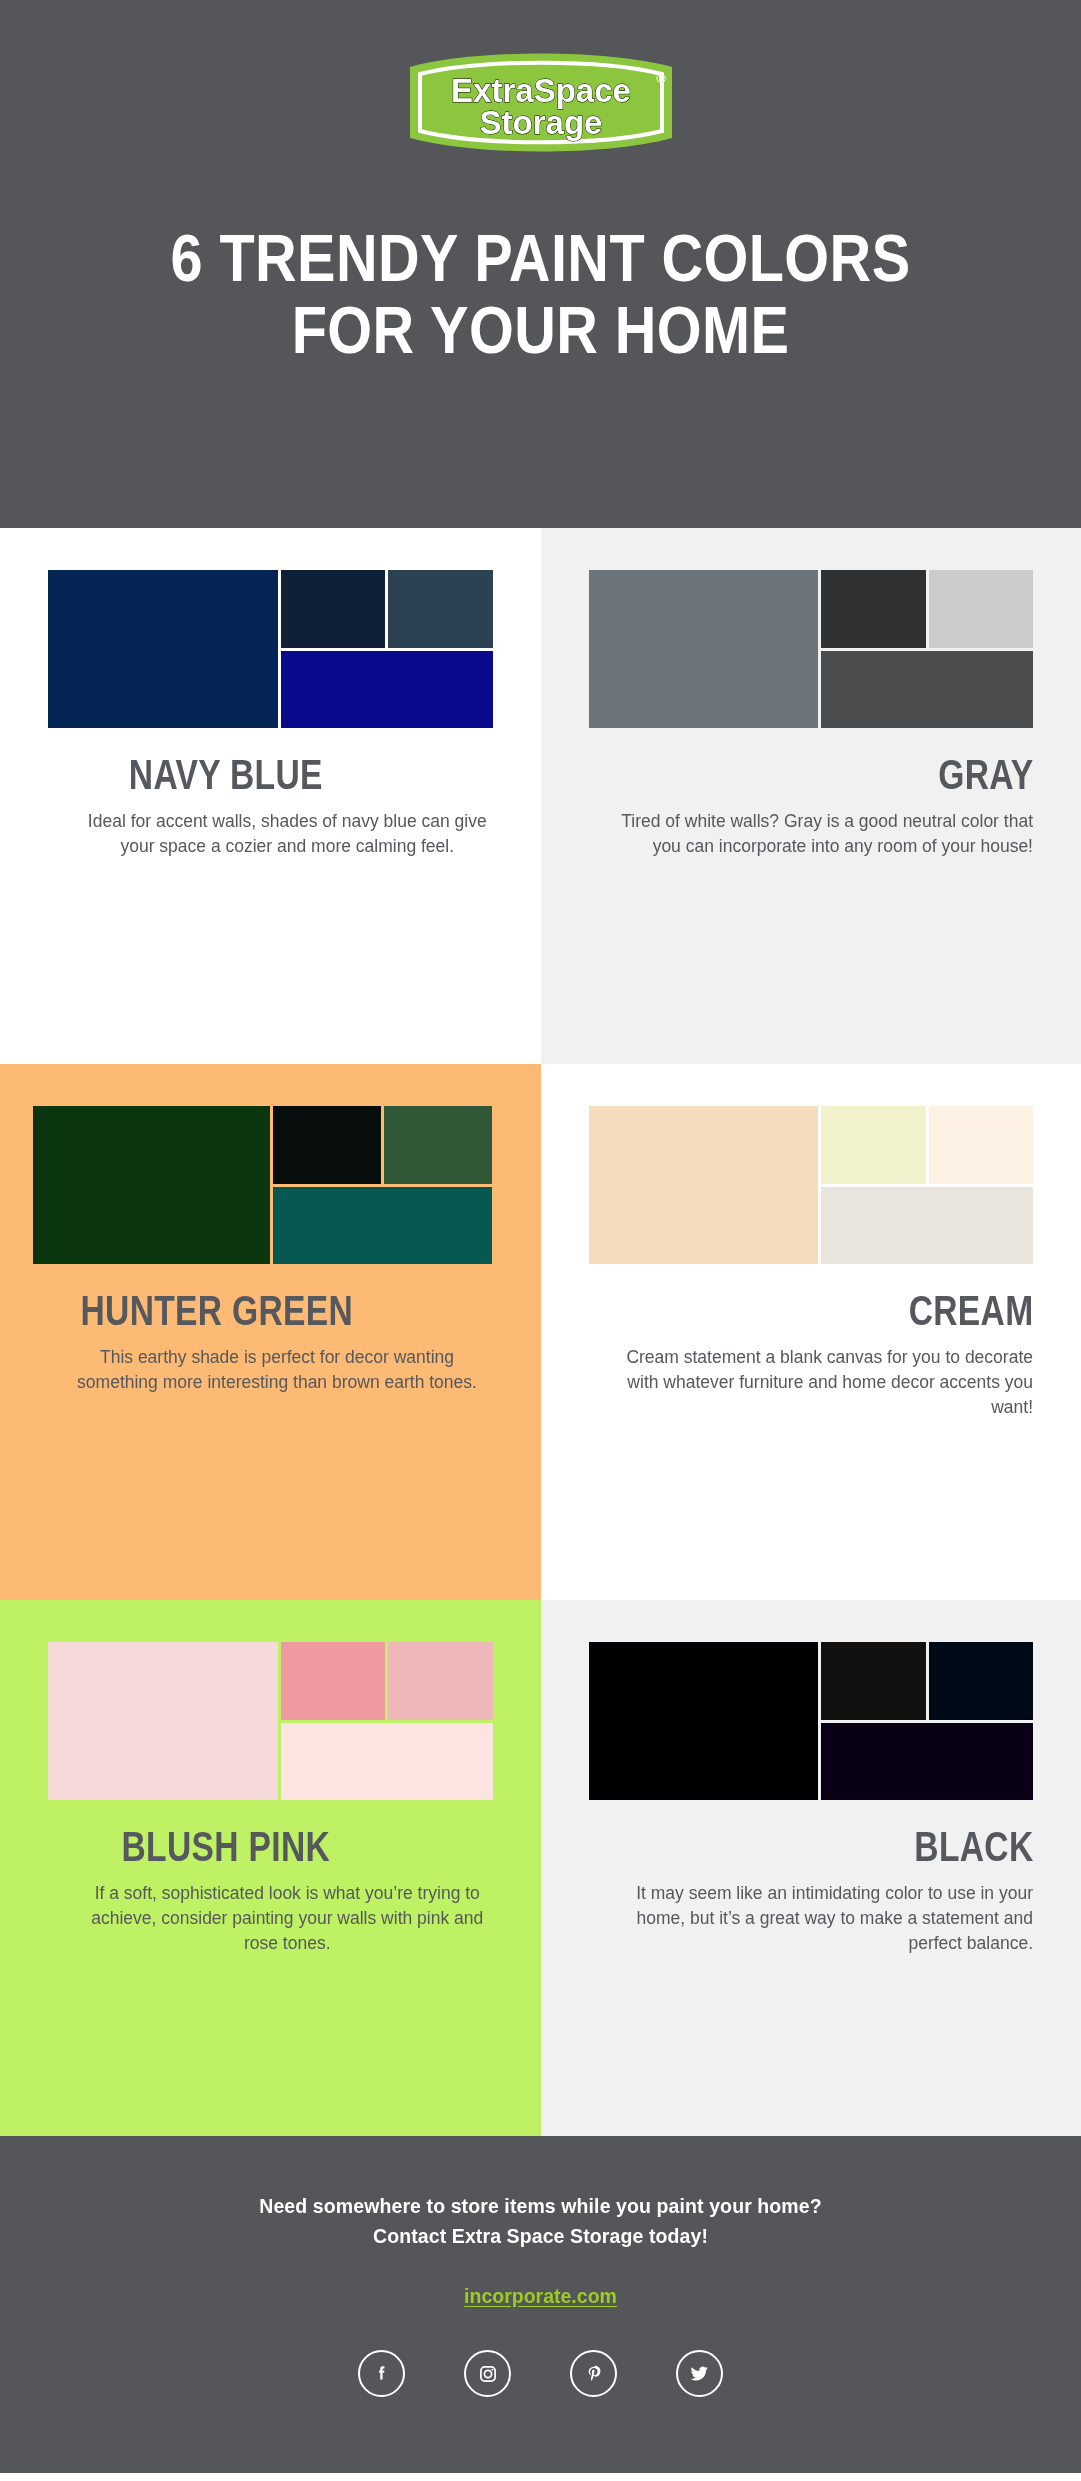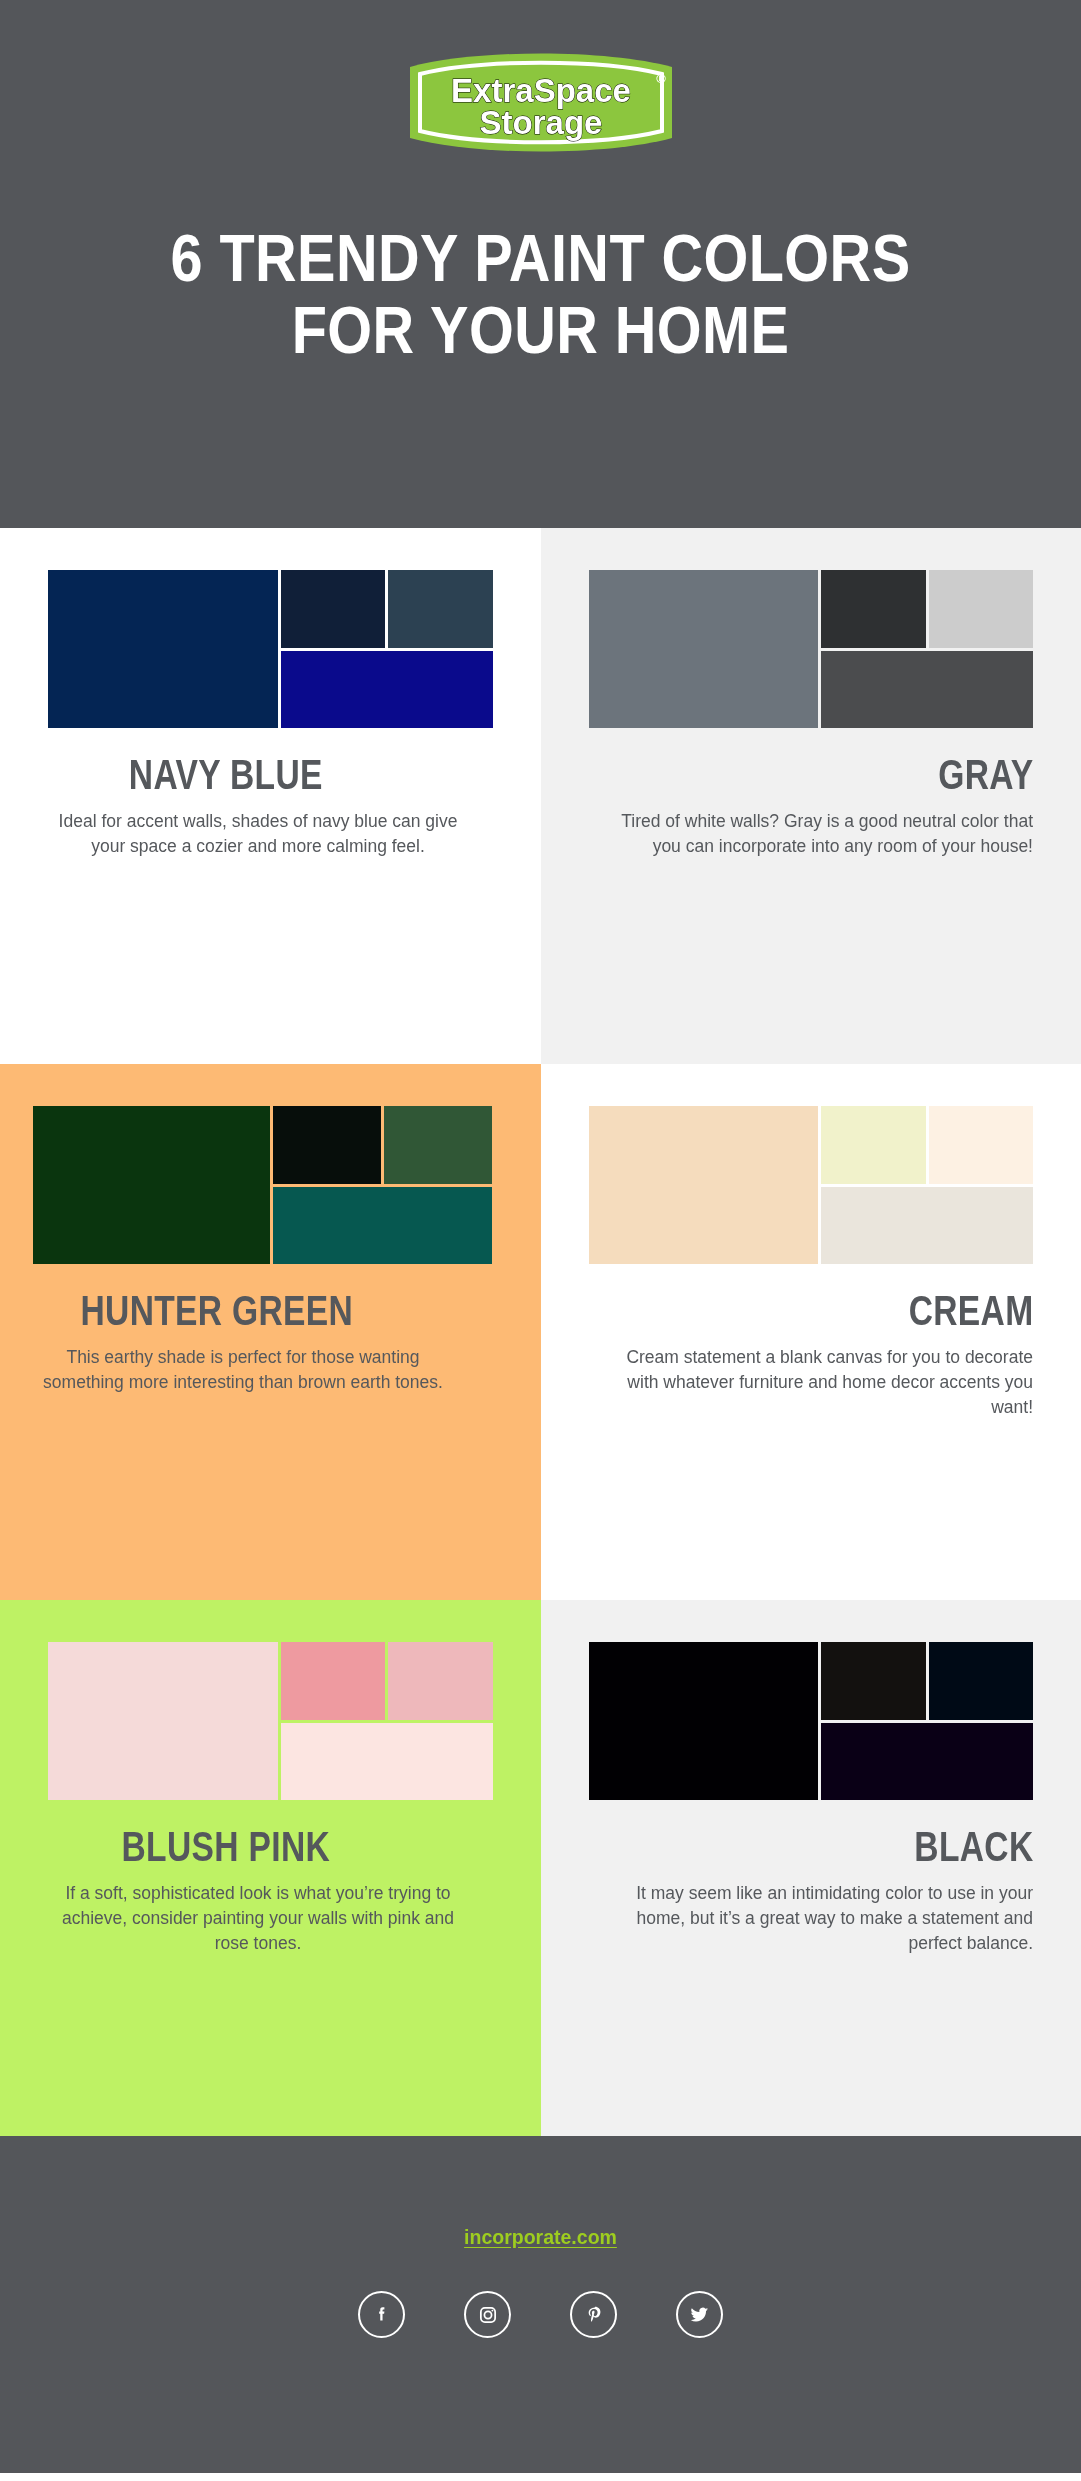--- a/index.html
+++ b/index.html
@@ -84,20 +84,21 @@
     margin-bottom:13px;
   }
   .cell.align-left  .cell-title { transform-origin:left center; }
   .cell.align-right .cell-title { transform-origin:right center; }
 
   .cell-desc {
     color:#55585c;
     font-size:17.5px;
     line-height:1.42;
     max-width:420px;
+    margin-left:34px;
   }
   .cell.align-right .cell-desc { margin-left:auto; }
 
   
   .footer {
     background:#54565a;
     height:337px;
     text-align:center;
     padding-top:56px;
   }
@@ -182,21 +183,21 @@
     </div>
 
     <div class="cell bg-gray align-left" style="background: #fdba74; padding-left: 33px;">
       <div class="swatch">
         <div class="sw-main" style="background:#0A350E"></div>
         <div class="sw-a" style="background:#070E0B"></div>
         <div class="sw-b" style="background:#305736"></div>
         <div class="sw-c" style="background:#065850"></div>
       </div>
       <div class="cell-title">HUNTER GREEN</div>
-      <div class="cell-desc">This earthy shade is perfect for those wanting something more interesting than brown earth tones.</div>
+      <div class="cell-desc">This earthy shade is perfect for decor wanting something more interesting than brown earth tones.</div>
     </div>
 
     <div class="cell bg-white align-right" style="background: rgb(255, 255, 255);">
       <div class="swatch">
         <div class="sw-main" style="background:#F5DCBD"></div>
         <div class="sw-a" style="background:#F1F2CB"></div>
         <div class="sw-b" style="background:#FDF1E3"></div>
         <div class="sw-c" style="background:#EAE5DC"></div>
       </div>
       <div class="cell-title">CREAM</div>
@@ -221,20 +222,24 @@
         <div class="sw-b" style="background:#000A16"></div>
         <div class="sw-c" style="background:#0A0016"></div>
       </div>
       <div class="cell-title">BLACK</div>
       <div class="cell-desc">It may seem like an intimidating color to use in your home, but it’s a great way to make a statement and perfect balance.</div>
     </div>
 
   </div>
 
   <div class="footer" style="background: rgb(84, 86, 90);">
+    <div class="footer-cta">
+      <span>Need somewhere to store items while you paint your home?</span>
+      <span class="l2">Contact Extra Space Storage today!</span>
+    </div>
     <a class="footer-link" href="#" style="color: rgb(157, 205, 31);">incorporate.com</a>
 
     <div class="socials">
       <a class="soc" href="#">
         <span>
           <svg width="22" height="22" viewBox="0 0 24 24" fill="#ffffff" aria-hidden="true">
             <path d="M14.6 8.2h-2V6.8c0-.6.4-.8.7-.8h1.3V3.6h-1.9c-2.1 0-2.6 1.6-2.6 2.6v2H8.9v2.5h1.2V18h2.5v-7.3h1.7l.3-2.5z"></path>
           </svg>
         </span>
       </a>

